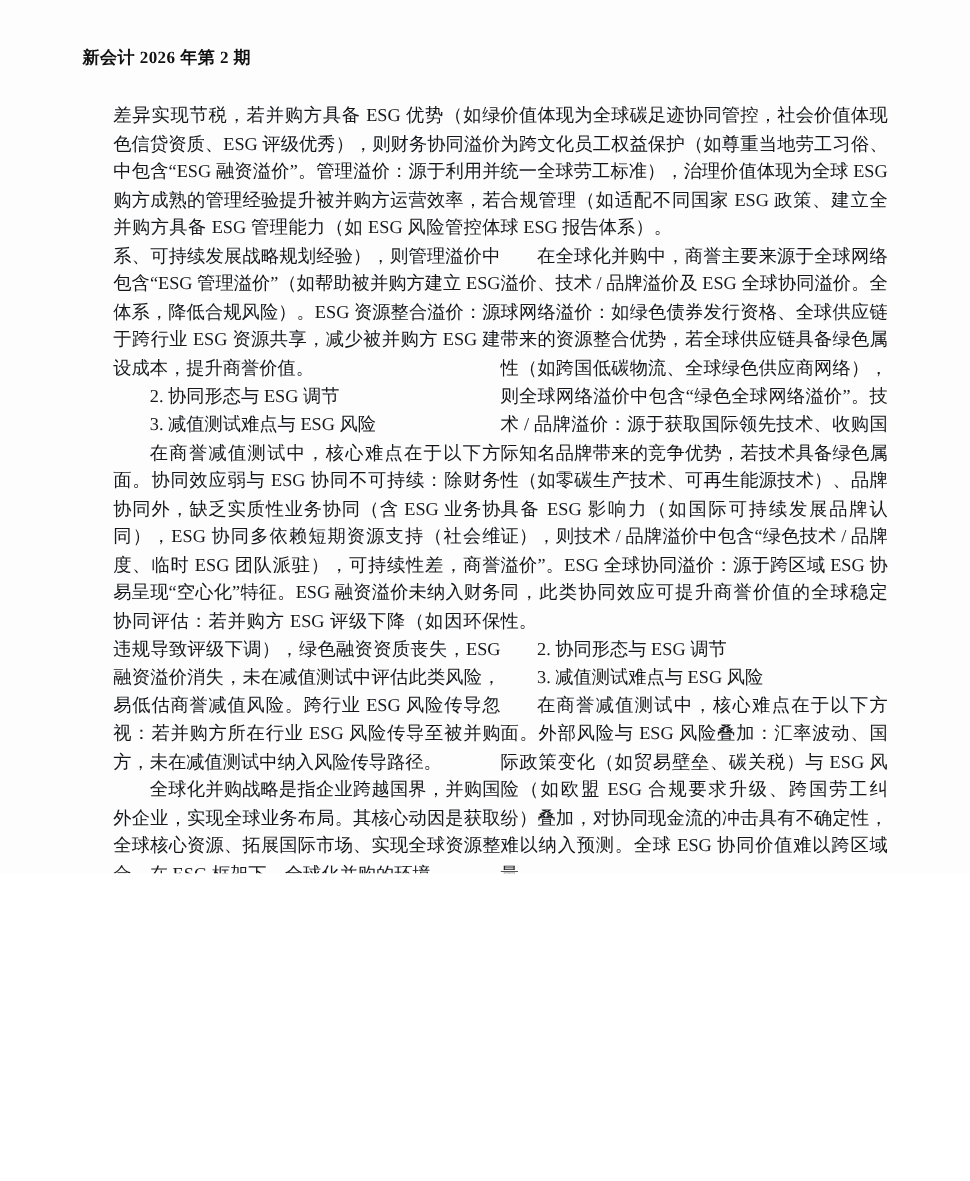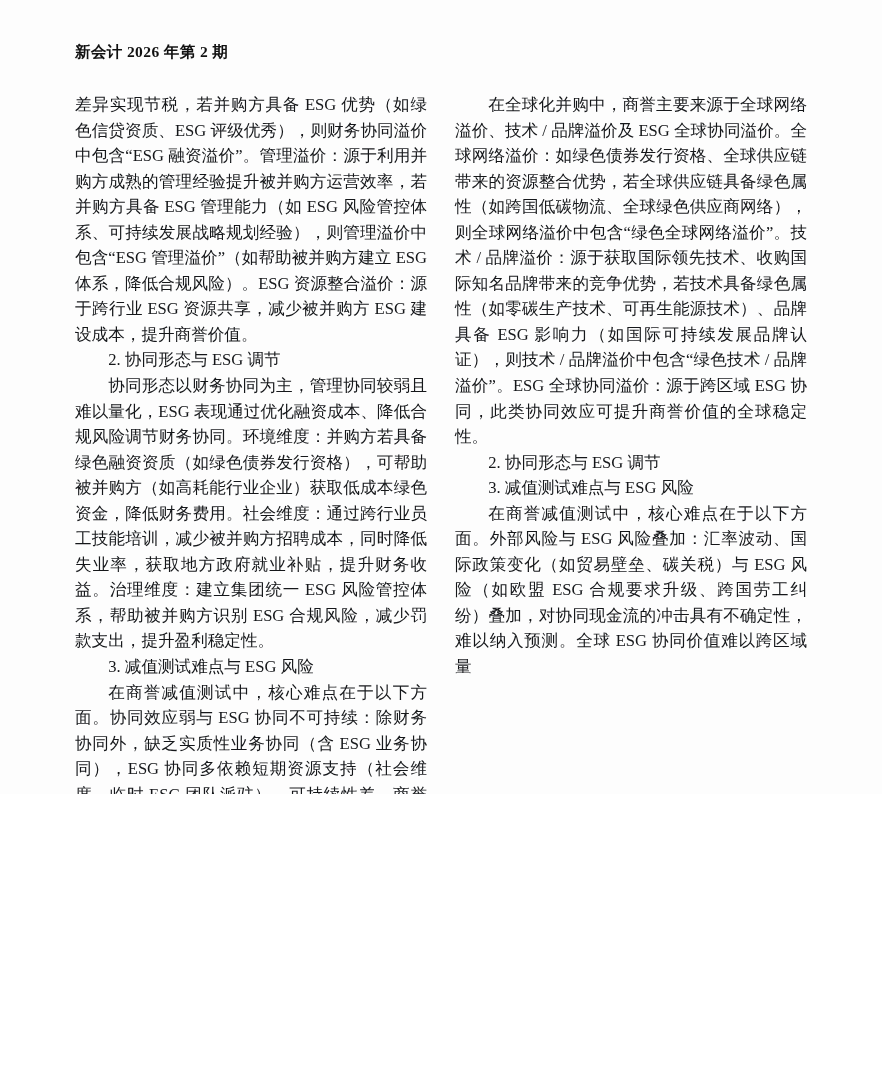--- a/index.html
+++ b/index.html
@@ -32,21 +32,21 @@
   }
 
   
   #body-area {
     position: absolute;
     left: 75px;
     top: 92px;
     width: 732px;
     height: 940px;
     display: flex;
-    justify-content: space-between;
+    justify-content: flex-end;
   }
   .column {
     width: 352px;
     font-size: 16.6px;
     line-height: 25.55px;
     text-align: justify;
     text-justify: inter-ideograph;
     color: #15171a;
   }
   .column p {
@@ -129,27 +129,27 @@
 
 <div id="page">
 
   <div id="running-head">新会计 2026 年第 2 期</div>
 
   <div id="body-area">
 
     <div class="column" id="col-left">
       <p class="flow">差异实现节税，若并购方具备 ESG 优势（如绿色信贷资质、ESG 评级优秀），则财务协同溢价中包含“ESG 融资溢价”。管理溢价：源于利用并购方成熟的管理经验提升被并购方运营效率，若并购方具备 ESG 管理能力（如 ESG 风险管控体系、可持续发展战略规划经验），则管理溢价中包含“ESG 管理溢价”（如帮助被并购方建立 ESG 体系，降低合规风险）。ESG 资源整合溢价：源于跨行业 ESG 资源共享，减少被并购方 ESG 建设成本，提升商誉价值。</p>
       <p class="heading">2. 协同形态与 ESG 调节</p>
-      <p class="indent2">协同形态以财务协同为主，管理协同较弱且难以量化，ESG 表现通过优化融资成本、降低合规风险调节财务协同。环境维度：并购方若具备绿色融资资质（如绿色债券发行资格），可帮助被并购方（如高耗能行业企业）获取低成本绿色资金，降低财务费用。社会维度：通过跨行业员工技能培训，减少被并购方招聘成本，同时降低失业率，获取地方政府就业补贴，提升财务收益。治理维度：建立集团统一 ESG 风险管控体系，帮助被并购方识别 ESG 合规风险，减少罚款支出，提升盈利稳定性。</p>
       <p class="heading">3. 减值测试难点与 ESG 风险</p>
       <p class="indent2">在商誉减值测试中，核心难点在于以下方面。协同效应弱与 ESG 协同不可持续：除财务协同外，缺乏实质性业务协同（含 ESG 业务协同），ESG 协同多依赖短期资源支持（社会维度、临时 ESG 团队派驻），可持续性差，商誉易呈现“空心化”特征。ESG 融资溢价未纳入财务协同评估：若并购方 ESG 评级下降（如因环保违规导致评级下调），绿色融资资质丧失，ESG 融资溢价消失，未在减值测试中评估此类风险，易低估商誉减值风险。跨行业 ESG 风险传导忽视：若并购方所在行业 ESG 风险传导至被并购方，未在减值测试中纳入风险传导路径。</p>
       <p class="indent2">全球化并购战略是指企业跨越国界，并购国外企业，实现全球业务布局。其核心动因是获取全球核心资源、拓展国际市场、实现全球资源整合。在 ESG 框架下，全球化并购的环境</p>
     </div>
 
     <div class="column" id="col-right">
+      <p class="flow">价值体现为全球碳足迹协同管控，社会价值体现为跨文化员工权益保护（如尊重当地劳工习俗、统一全球劳工标准），治理价值体现为全球 ESG 合规管理（如适配不同国家 ESG 政策、建立全球 ESG 报告体系）。</p>
       <p class="indent2">在全球化并购中，商誉主要来源于全球网络溢价、技术 / 品牌溢价及 ESG 全球协同溢价。全球网络溢价：如绿色债券发行资格、全球供应链带来的资源整合优势，若全球供应链具备绿色属性（如跨国低碳物流、全球绿色供应商网络），则全球网络溢价中包含“绿色全球网络溢价”。技术 / 品牌溢价：源于获取国际领先技术、收购国际知名品牌带来的竞争优势，若技术具备绿色属性（如零碳生产技术、可再生能源技术）、品牌具备 ESG 影响力（如国际可持续发展品牌认证），则技术 / 品牌溢价中包含“绿色技术 / 品牌溢价”。ESG 全球协同溢价：源于跨区域 ESG 协同，此类协同效应可提升商誉价值的全球稳定性。</p>
       <p class="heading">2. 协同形态与 ESG 调节</p>
       <p class="heading">3. 减值测试难点与 ESG 风险</p>
       <p class="indent2">在商誉减值测试中，核心难点在于以下方面。外部风险与 ESG 风险叠加：汇率波动、国际政策变化（如贸易壁垒、碳关税）与 ESG 风险（如欧盟 ESG 合规要求升级、跨国劳工纠纷）叠加，对协同现金流的冲击具有不确定性，难以纳入预测。全球 ESG 协同价值难以跨区域量</p>
     </div>
 
   </div>
 
   <div id="page-number">6</div>
 

